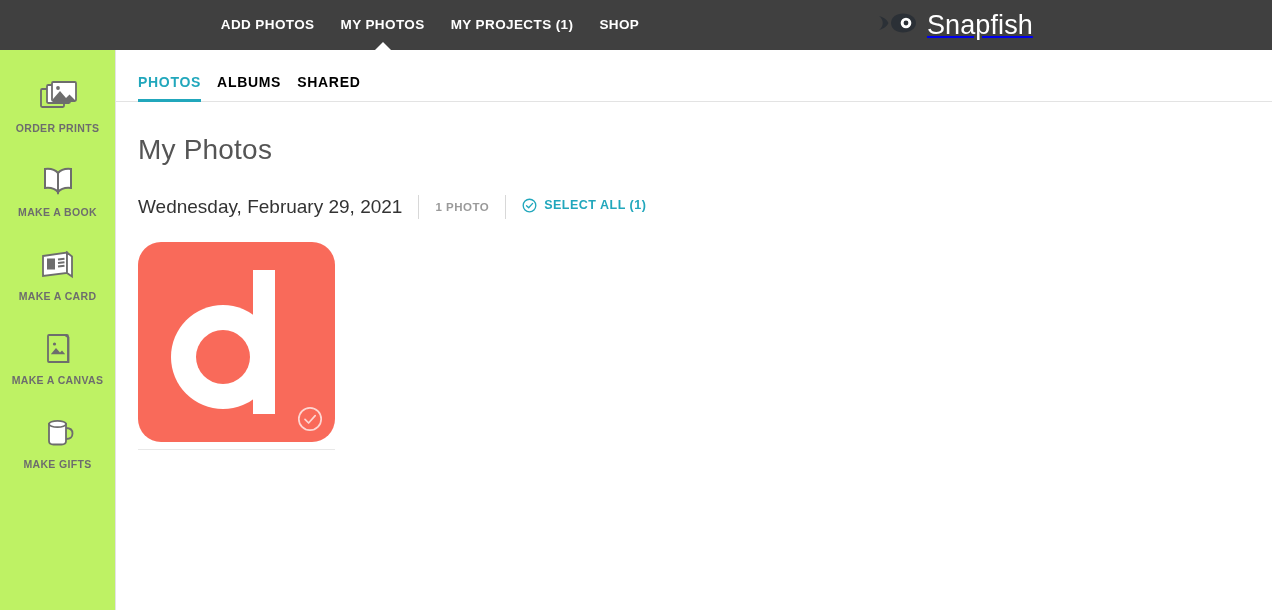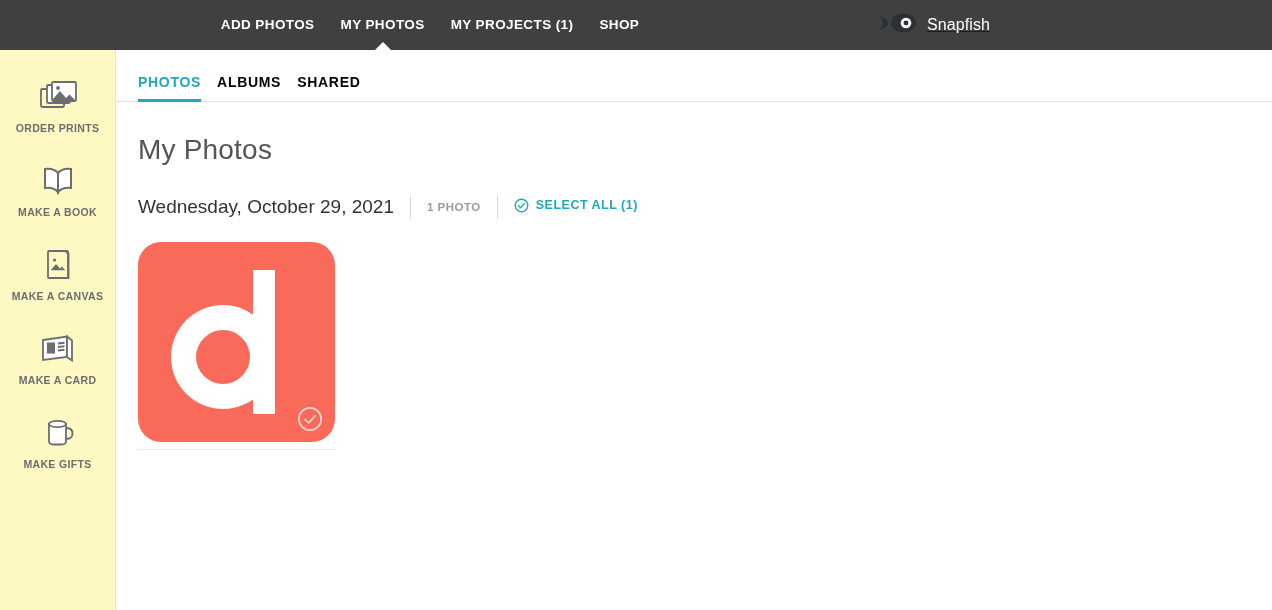--- a/index.html
+++ b/index.html
@@ -45,32 +45,32 @@
   }
 
   .brand {
     position: absolute;
     left: 878px; top: 0;
     height: 50px;
     display: flex; align-items: center; gap: 9px;
   }
   .brand-name {
     color: #ffffff;
-    font-size: 16px;
+    font-size: 27px;
     font-weight: 300;
     letter-spacing: 0.1px;
   }
 
   
   .body-wrap { display: flex; width: 1272px; height: 560px; }
 
   
   .sidebar {
     width: 116px; height: 560px;
-    background: #fef9c3;
+    background: #bef264;
     border-right: 1px solid #e3e3e3;
     padding-top: 14px;
     flex: 0 0 116px;
   }
   .side-item {
     width: 115px;
     height: 84px;
     display: flex; flex-direction: column;
     align-items: center; justify-content: center;
     gap: 7px;
@@ -251,44 +251,44 @@
           <path d="M22 10 C25 6.5, 30.5 5.5, 35 6 L35 25 C30.5 24.5, 25 25.5, 22 29 Z" fill="#ffffff"></path>
           <path d="M22 10 L22 29" stroke-width="2"></path>
         </svg>
       </span>
       <span class="side-label">MAKE A BOOK</span>
     </div>
 
     <div class="side-item">
       <span class="side-icon">
         <svg width="44" height="36" viewBox="0 0 44 36" fill="none" stroke="#6d6d6d" stroke-width="1.8">
+          <path d="M7 9 L31 5.5 L31 26 L7 29 Z" fill="#ffffff"></path>
+          <path d="M31 5.5 L36 9.5 L36 29.5 L31 26 Z" fill="#ffffff"></path>
+          <rect x="11" y="11.5" width="8" height="11" fill="#6d6d6d" stroke="none"></rect>
+          <path d="M22 12.5 L28.5 11.7 M22 16 L28.5 15.2 M22 19.5 L28.5 18.7" stroke-width="2"></path>
+        </svg>
+      </span>
+      <span class="side-label">MAKE A CARD</span>
+    </div>
+
+    <div class="side-item">
+      <span class="side-icon">
+        <svg width="44" height="36" viewBox="0 0 44 36" fill="none" stroke="#6d6d6d" stroke-width="1.8">
           <rect x="12" y="4" width="20" height="27" rx="1"></rect>
           <path d="M29 4 L32.5 6.5 L32.5 31 L29 31"></path>
           <circle cx="18.5" cy="13" r="1.6" fill="#6d6d6d" stroke="none"></circle>
           <path d="M15 23 L20 17 L24 21.5 L26 19.5 L29 23 L29 23.3 L15 23.3 Z" fill="#6d6d6d" stroke="none"></path>
         </svg>
       </span>
       <span class="side-label">MAKE A CANVAS</span>
     </div>
 
     <div class="side-item">
       <span class="side-icon">
         <svg width="44" height="36" viewBox="0 0 44 36" fill="none" stroke="#6d6d6d" stroke-width="1.8">
-          <path d="M7 9 L31 5.5 L31 26 L7 29 Z" fill="#ffffff"></path>
-          <path d="M31 5.5 L36 9.5 L36 29.5 L31 26 Z" fill="#ffffff"></path>
-          <rect x="11" y="11.5" width="8" height="11" fill="#6d6d6d" stroke="none"></rect>
-          <path d="M22 12.5 L28.5 11.7 M22 16 L28.5 15.2 M22 19.5 L28.5 18.7" stroke-width="2"></path>
-        </svg>
-      </span>
-      <span class="side-label">MAKE A CARD</span>
-    </div>
-
-    <div class="side-item">
-      <span class="side-icon">
-        <svg width="44" height="36" viewBox="0 0 44 36" fill="none" stroke="#6d6d6d" stroke-width="1.8">
           <path d="M13 9 L13 26 C13 28.2, 14.8 29.5, 17.5 29.5 L25.5 29.5 C28.2 29.5, 30 28.2, 30 26 L30 9 Z" fill="#ffffff"></path>
           <ellipse cx="21.5" cy="9" rx="8.5" ry="3.2" fill="#ffffff"></ellipse>
           <path d="M30 13 C34.5 13, 36.5 15.5, 36.5 18.5 C36.5 21.5, 34.5 24, 30 24"></path>
         </svg>
       </span>
       <span class="side-label">MAKE GIFTS</span>
     </div>
 
 
   </aside>
@@ -303,21 +303,21 @@
         <span>ALBUMS</span>
       </div>
       <div class="tab">
         <span>SHARED</span>
       </div>
     </div>
 
     <h1 class="page-title">My Photos</h1>
 
     <div class="date-row">
-      <span class="date-label">Wednesday, October 29, 2021</span>
+      <span class="date-label">Wednesday, February 29, 2021</span>
       <span class="vdiv"></span>
       <span class="photo-count">1 PHOTO</span>
       <span class="vdiv"></span>
       <div class="select-all">
         <span>
           <svg width="15" height="15" viewBox="0 0 20 20" fill="none" stroke="#21a7bc" stroke-width="1.8">
             <circle cx="10" cy="10" r="8.4"></circle>
             <path d="M6 10.2 L8.9 13 L14.2 7.2" stroke-linecap="round" stroke-linejoin="round"></path>
           </svg>
         </span>

